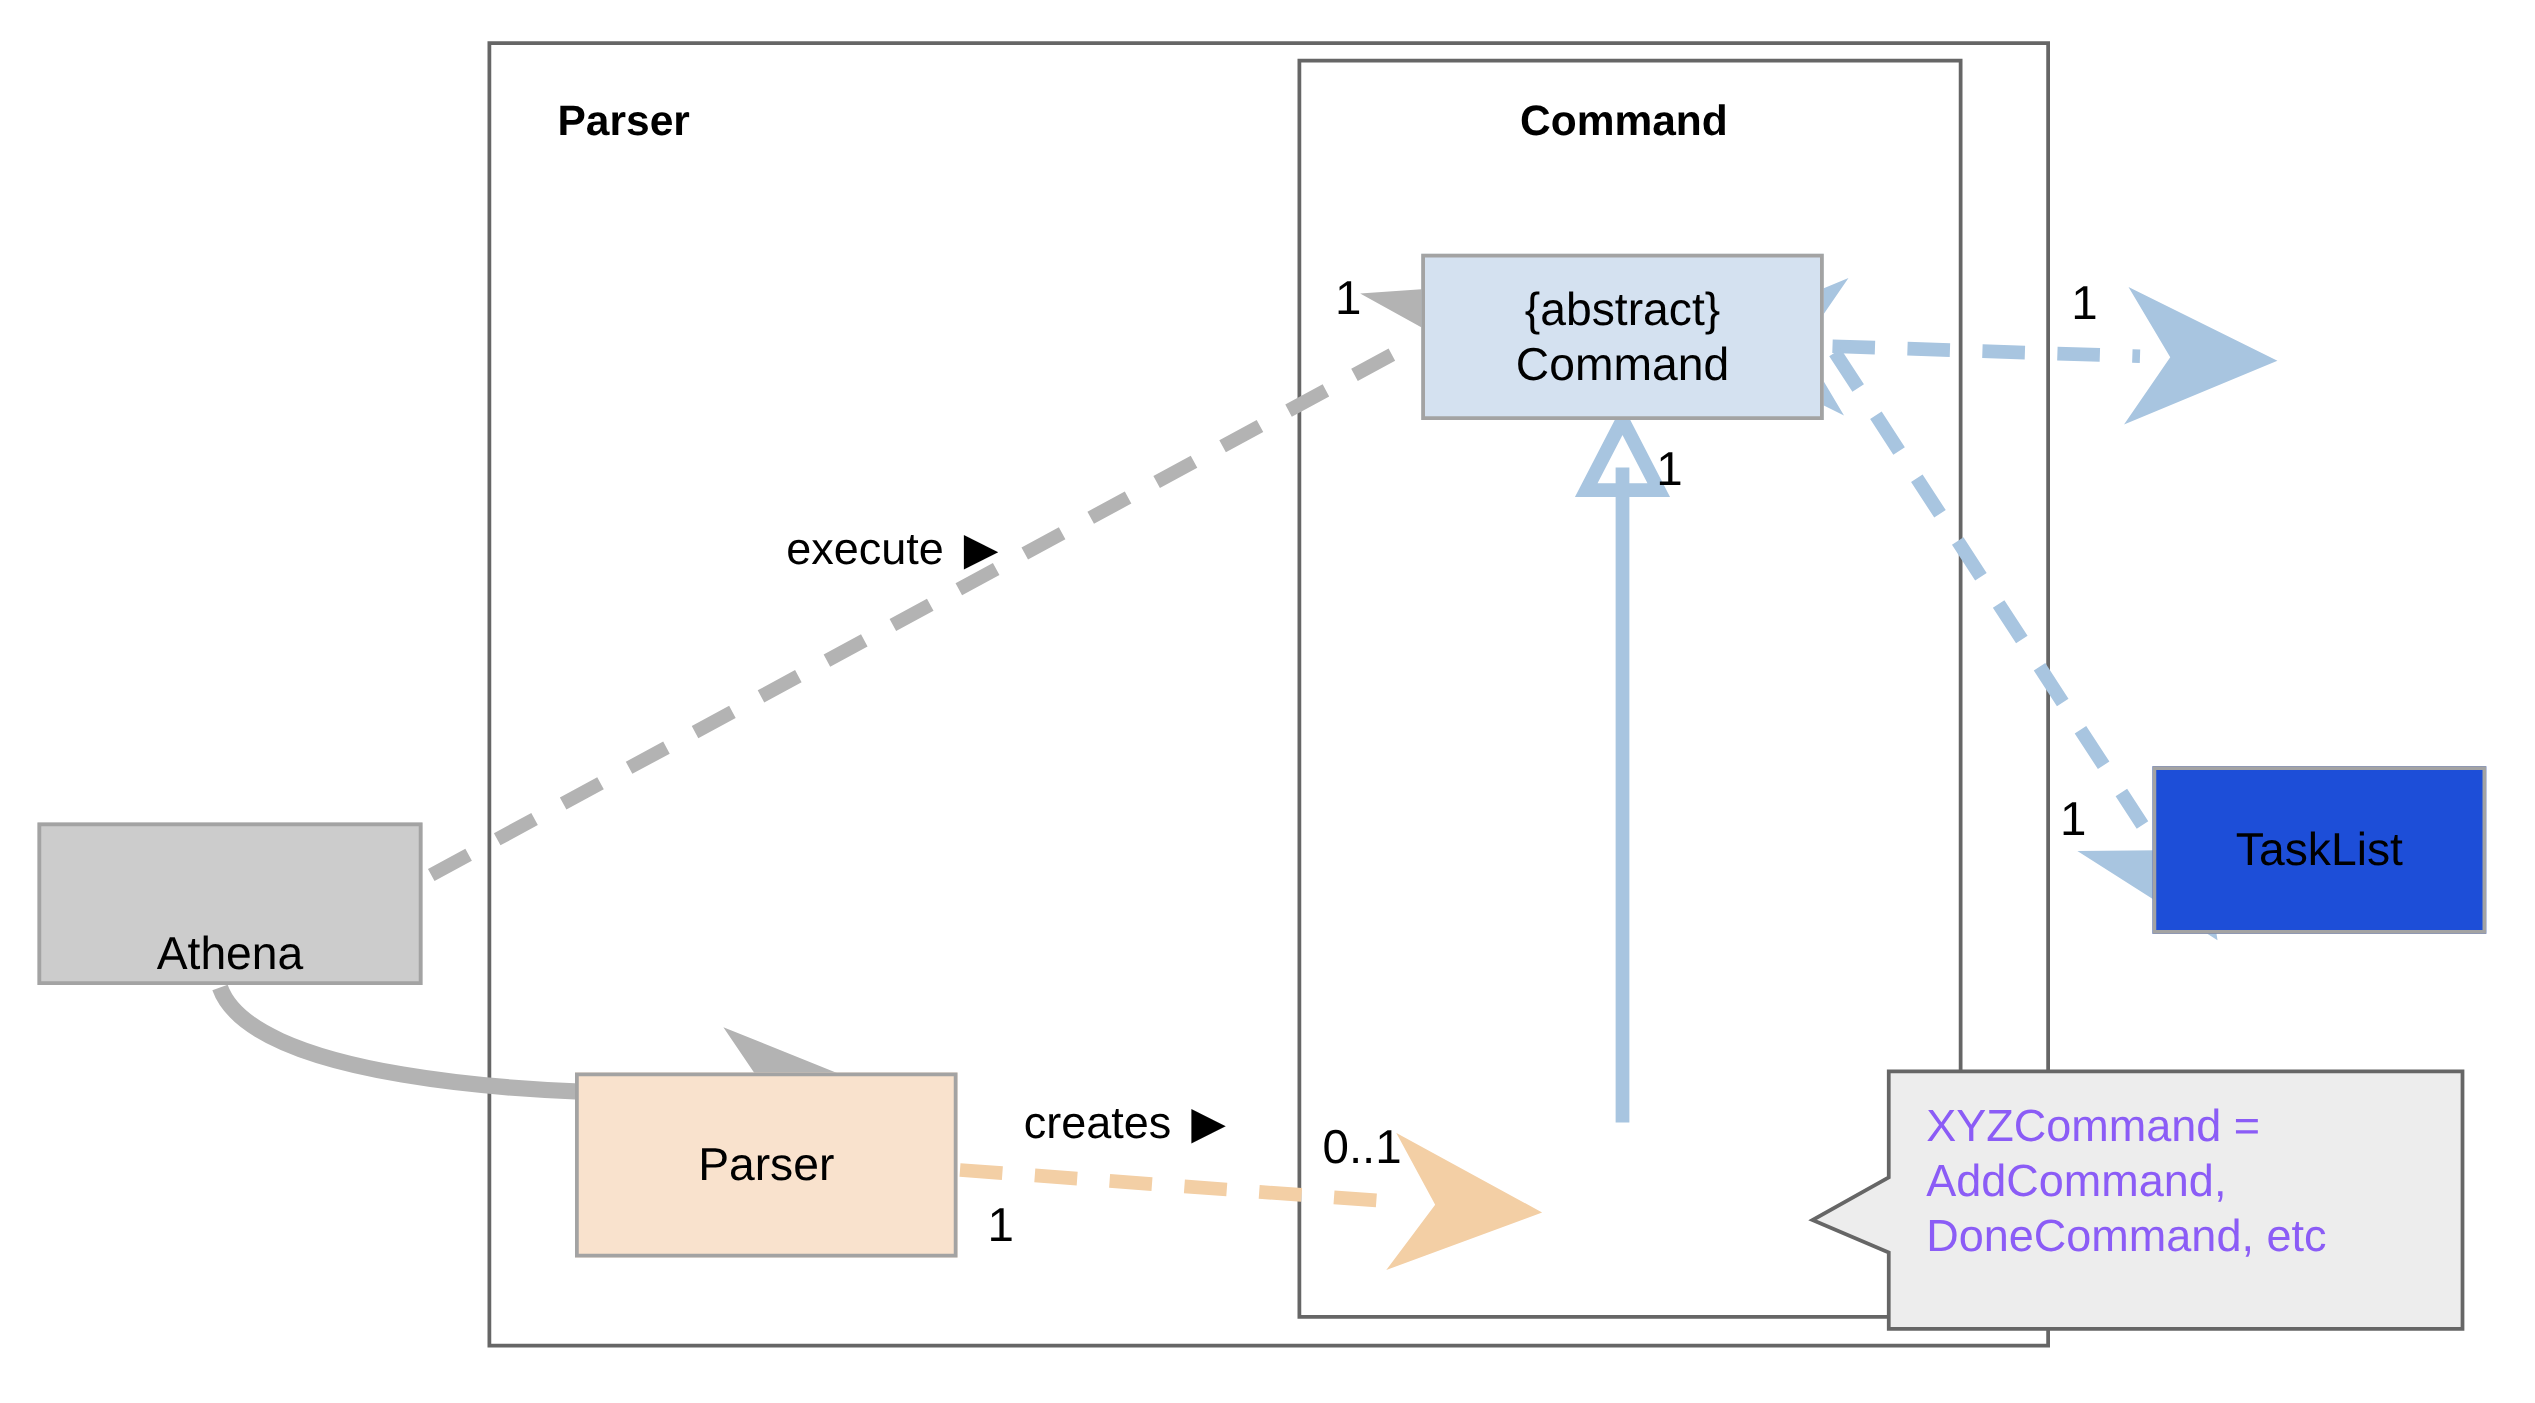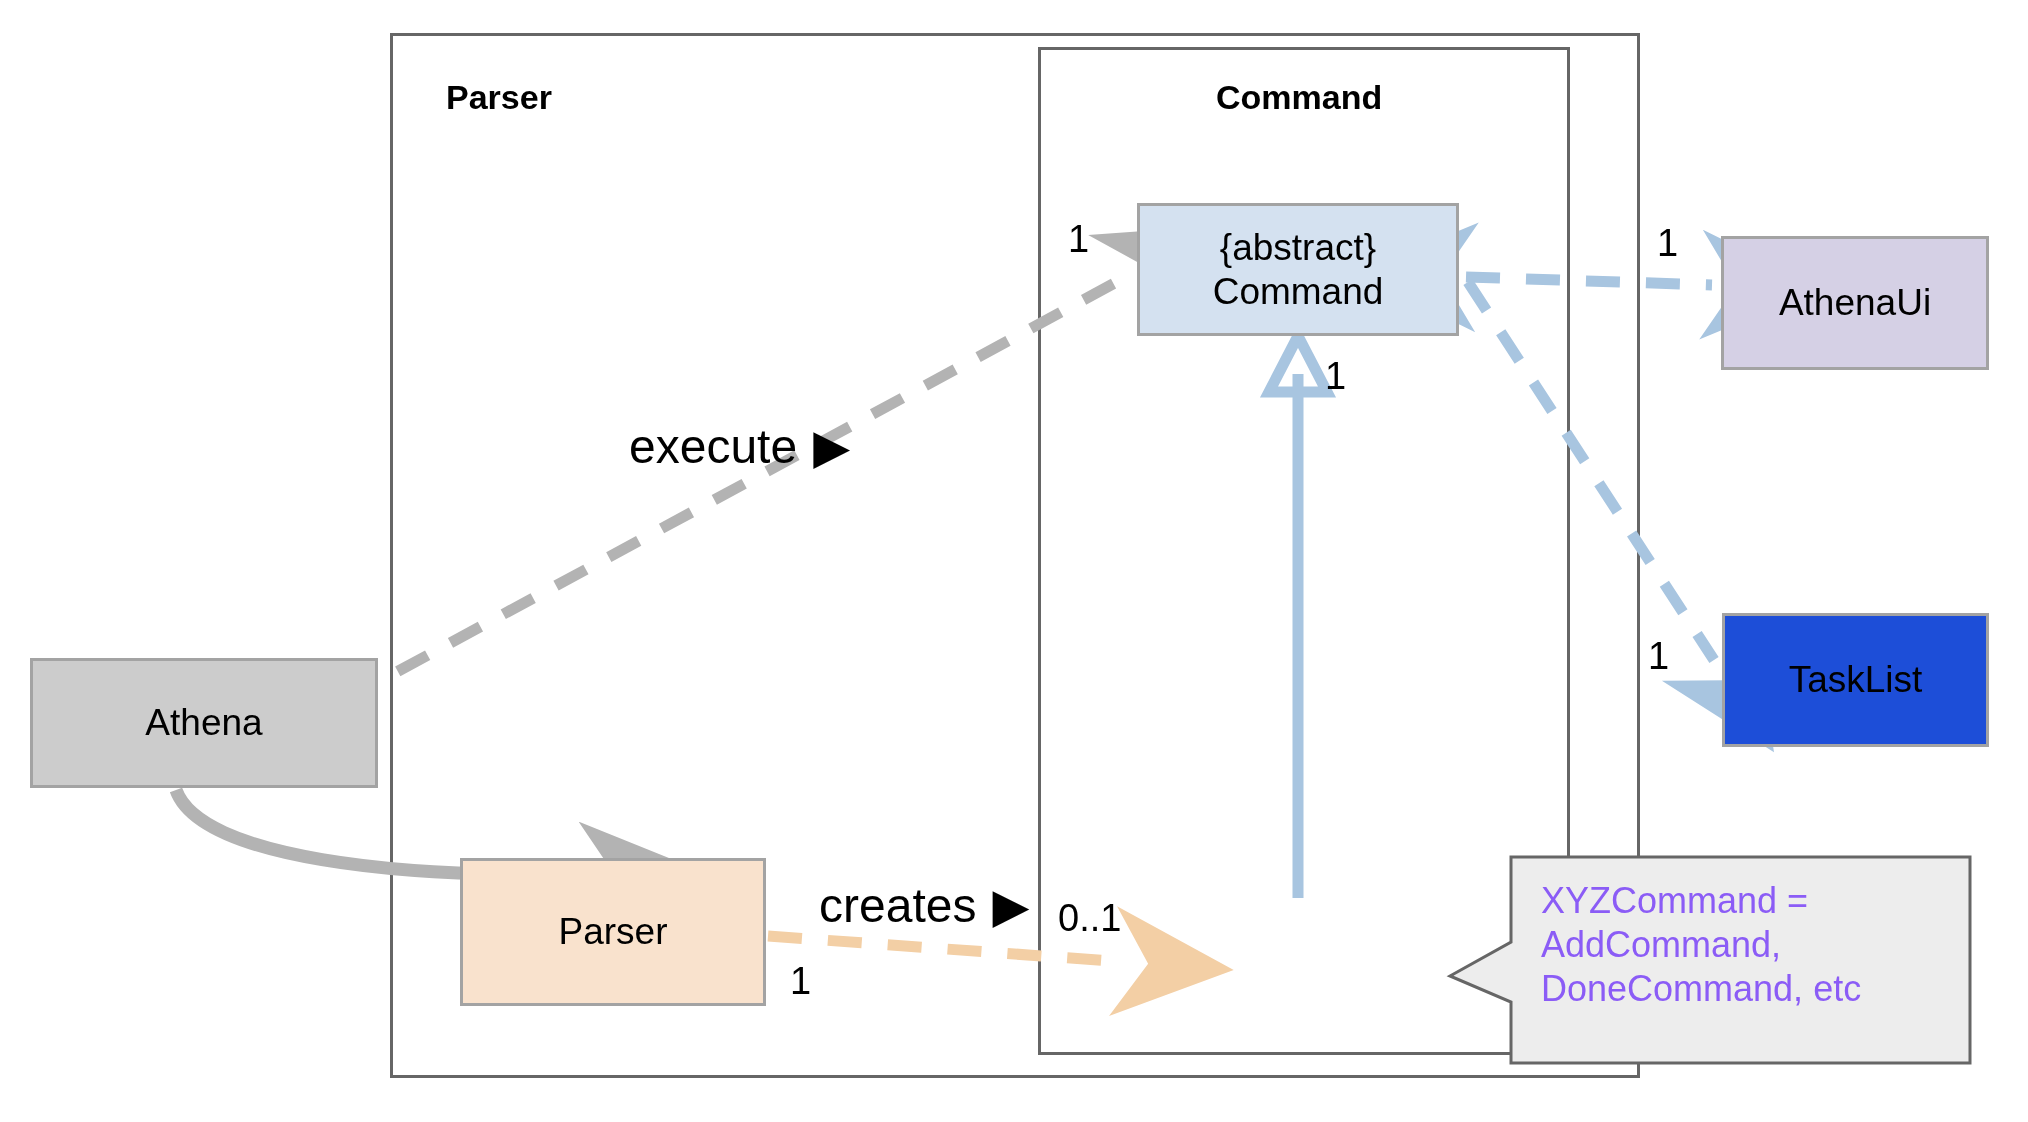--- a/index.html
+++ b/index.html
@@ -45,21 +45,21 @@
   }
   .pkg-title {
     position: absolute;
     font-size: 34px;
     font-weight: bold;
     color: #000000;
     white-space: nowrap;
   }
   .edge-label {
     position: absolute;
-    font-size: 48px;
+    font-size: 36px;
     color: #000000;
     white-space: nowrap;
     font-family: "Liberation Sans", sans-serif;
   }
   .mult {
     position: absolute;
     font-size: 38px;
     color: #000000;
     white-space: nowrap;
     font-family: "Liberation Sans", sans-serif;
@@ -128,37 +128,34 @@
 
     <g>
       <line x1="1468" y1="282" x2="1714" y2="660" stroke="#a8c5e0" stroke-width="11" stroke-dasharray="34 26" marker-end="url(#blueOpenArrowEnd)"></line>
     </g>
 
     <g>
       <path d="M1511,857 L1970,857 L1970,1063 L1511,1063 L1511,1002 L1450,976 L1511,942 Z" fill="#ededed" stroke="#666666" stroke-width="3"></path>
     </g>
   </svg>
 
-  <div class="node" style="left:30px; top:658px; width:348px; height:130px; background:#cccccc;">
+  <div class="node" style="left:30px; top:658px; width:308px; height:130px; background:#cccccc;align-items:flex-end;">
     <span>Athena</span>
   </div>
 
   <div class="node" style="left:460px; top:858px; width:306px; height:148px; background:#f9e2cd;">
     <span>Parser</span>
   </div>
 
   <div class="node" style="left:1137px; top:203px; width:322px; height:133px; background:#d4e1f0; flex-direction:column;">
     <span>{abstract}</span>
     <span>Command</span>
   </div>
 
 
-  <div class="node" style="left:1721px; top:236px; width:268px; height:134px; background:#d5d0e5;">
-    <span>AthenaUi</span>
-  </div>
 
   <div class="node" style="left:1722px; top:613px; width:267px; height:134px; background:#1d4ed8;">
     <span>TaskList</span>
   </div>
 
   <div class="note" style="left:1511px; top:857px; width:459px; height:206px;">XYZCommand =
 AddCommand,
 DoneCommand, etc</div>
 
   <div class="edge-label" style="left:629px; top:418px;">

